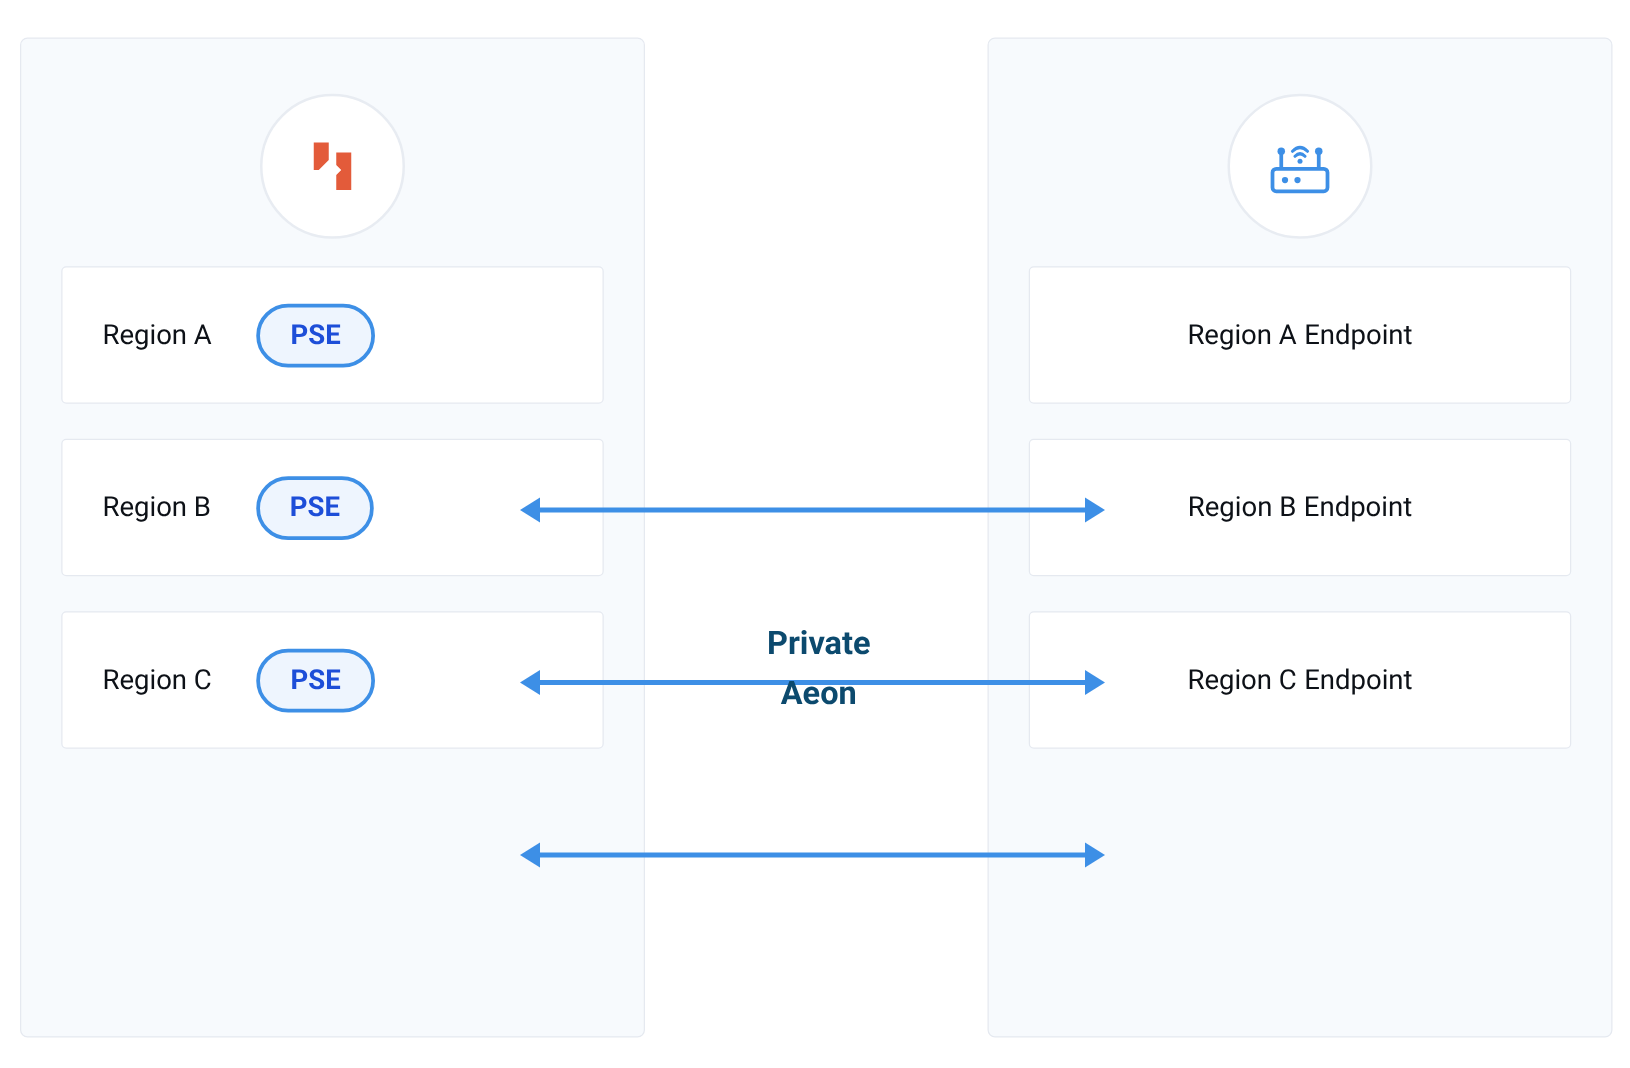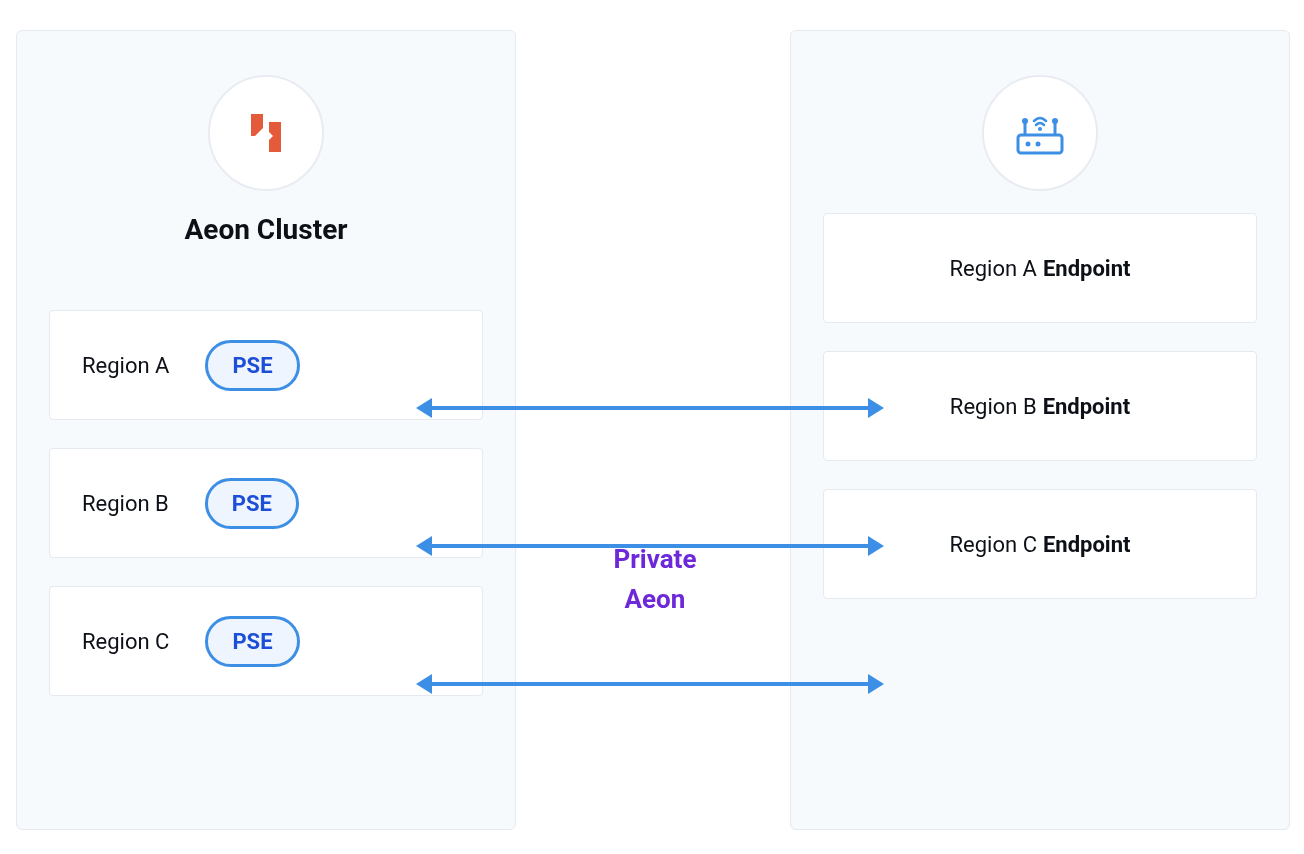--- a/index.html
+++ b/index.html
@@ -62,21 +62,21 @@
       border: 1px solid #e5e9f0;
       border-radius: 4px;
       height: 110px;
       margin-bottom: 28px;
       display: flex;
       align-items: center;
       justify-content: center;
       font-size: 22px;
       color: #0d1117;
     }
-    .endpoint-card .bold { font-weight: 700; margin-left: 6px; }
+    .endpoint-card .bold { font-weight: 400; margin-left: 6px; }
     .connector {
       position: absolute;
       height: 4px;
       background: #3d8fe6;
     }
     .connector::before, .connector::after {
       content: "";
       position: absolute;
       width: 0; height: 0;
       border-top: 10px solid transparent;
@@ -87,40 +87,38 @@
       border-right: 16px solid #3d8fe6;
     }
     .connector::after {
       right: -14px; top: -8px;
       border-left: 16px solid #3d8fe6;
     }
     .link-label {
       position: absolute;
       font-size: 26px;
       font-weight: 700;
-      color: #6d28d9;
+      color: #0c4a6e;
       text-align: center;
       width: 200px;
       left: 555px;
-      margin-top: 44px;
     }
     .link-label.top { top: 500px; }
     .link-label.bottom { top: 540px; }
   </style>
 </head>
 <body>
 
 <div class="panel panel-left">
   <div class="icon-circle">
     <svg width="54" height="54" viewBox="0 0 54 54">
       <path d="M12 8 L24 8 L24 22 L16 30 L12 30 Z" fill="#e35b3a"></path>
       <path d="M30 16 L42 16 L42 46 L30 46 L30 34 L34 30 L30 26 Z" fill="#e35b3a"></path>
     </svg>
   </div>
-  <div class="panel-title">Aeon Cluster</div>
 
   <div class="region-card">
     <span class="region-label">Region A</span>
     <span class="pse-badge">PSE</span>
   </div>
   <div class="region-card">
     <span class="region-label">Region B</span>
     <span class="pse-badge">PSE</span>
   </div>
   <div class="region-card">

